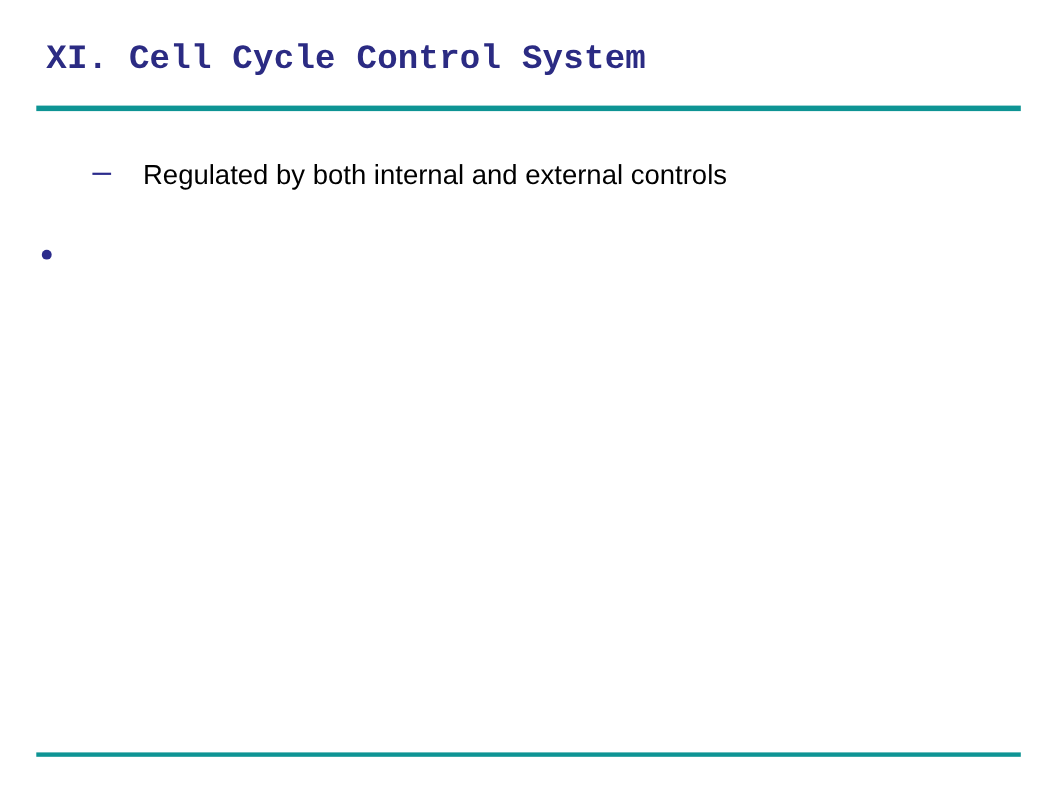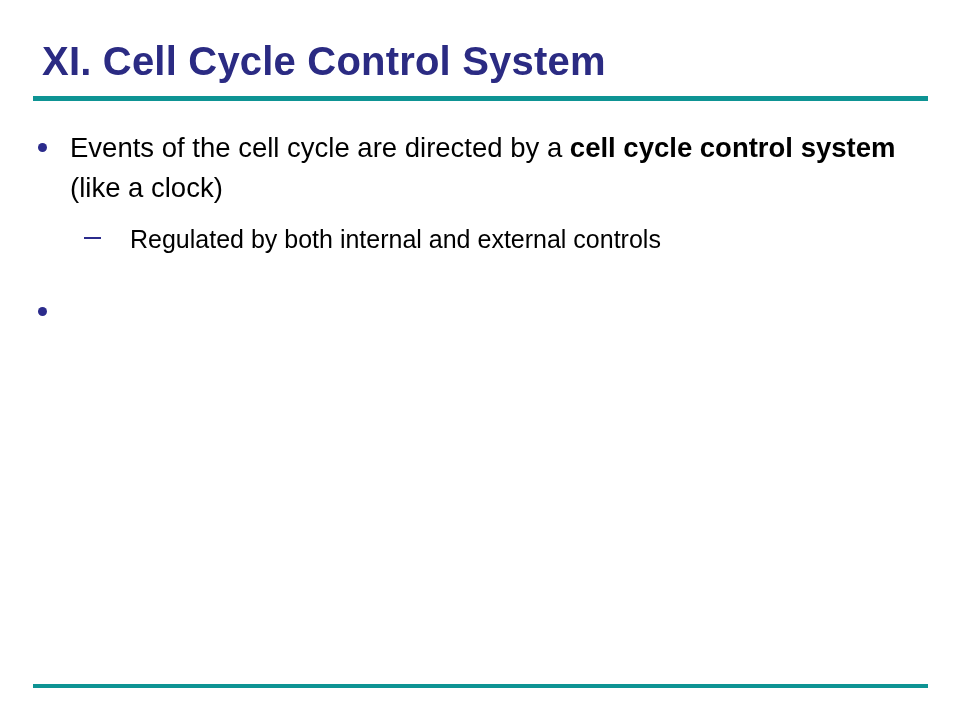--- a/index.html
+++ b/index.html
@@ -15,23 +15,23 @@
     overflow: hidden;
     font-family: "Liberation Sans", sans-serif;
   }
 
   
   .slide-title {
     position: absolute;
     left: 42px;
     top: 16px;
     width: 880px;
-    font-family: Liberation Sans, sans-serif;
+    font-family: Liberation Mono, monospace;
     font-weight: bold;
-    font-size: 40px;
+    font-size: 31px;
     line-height: 36px;
     letter-spacing: 0.2px;
     color: #2b2b83;
     white-space: nowrap;
   }
 
   
   .rule {
     position: absolute;
     left: 33px;
@@ -95,24 +95,20 @@
 <body>
 
 <div class="slide">
 
   <h1 class="slide-title">XI. Cell Cycle Control System</h1>
 
   <div class="rule rule-top"></div>
 
   <div class="body-area">
 
-    <div class="bullet-l1">
-      <span class="marker"></span>
-      <span id="b0"><span>Events of the cell cycle are directed by a </span><b>cell cycle control system</b><span> (like a clock)</span></span>
-    </div>
 
     <div class="gap-sm"></div>
 
     <div class="bullet-l2">
       <span class="marker-dash"></span>
       <span id="b1"><span>Regulated by both internal and external controls</span></span>
     </div>
 
     <div class="gap-md"></div>
 

